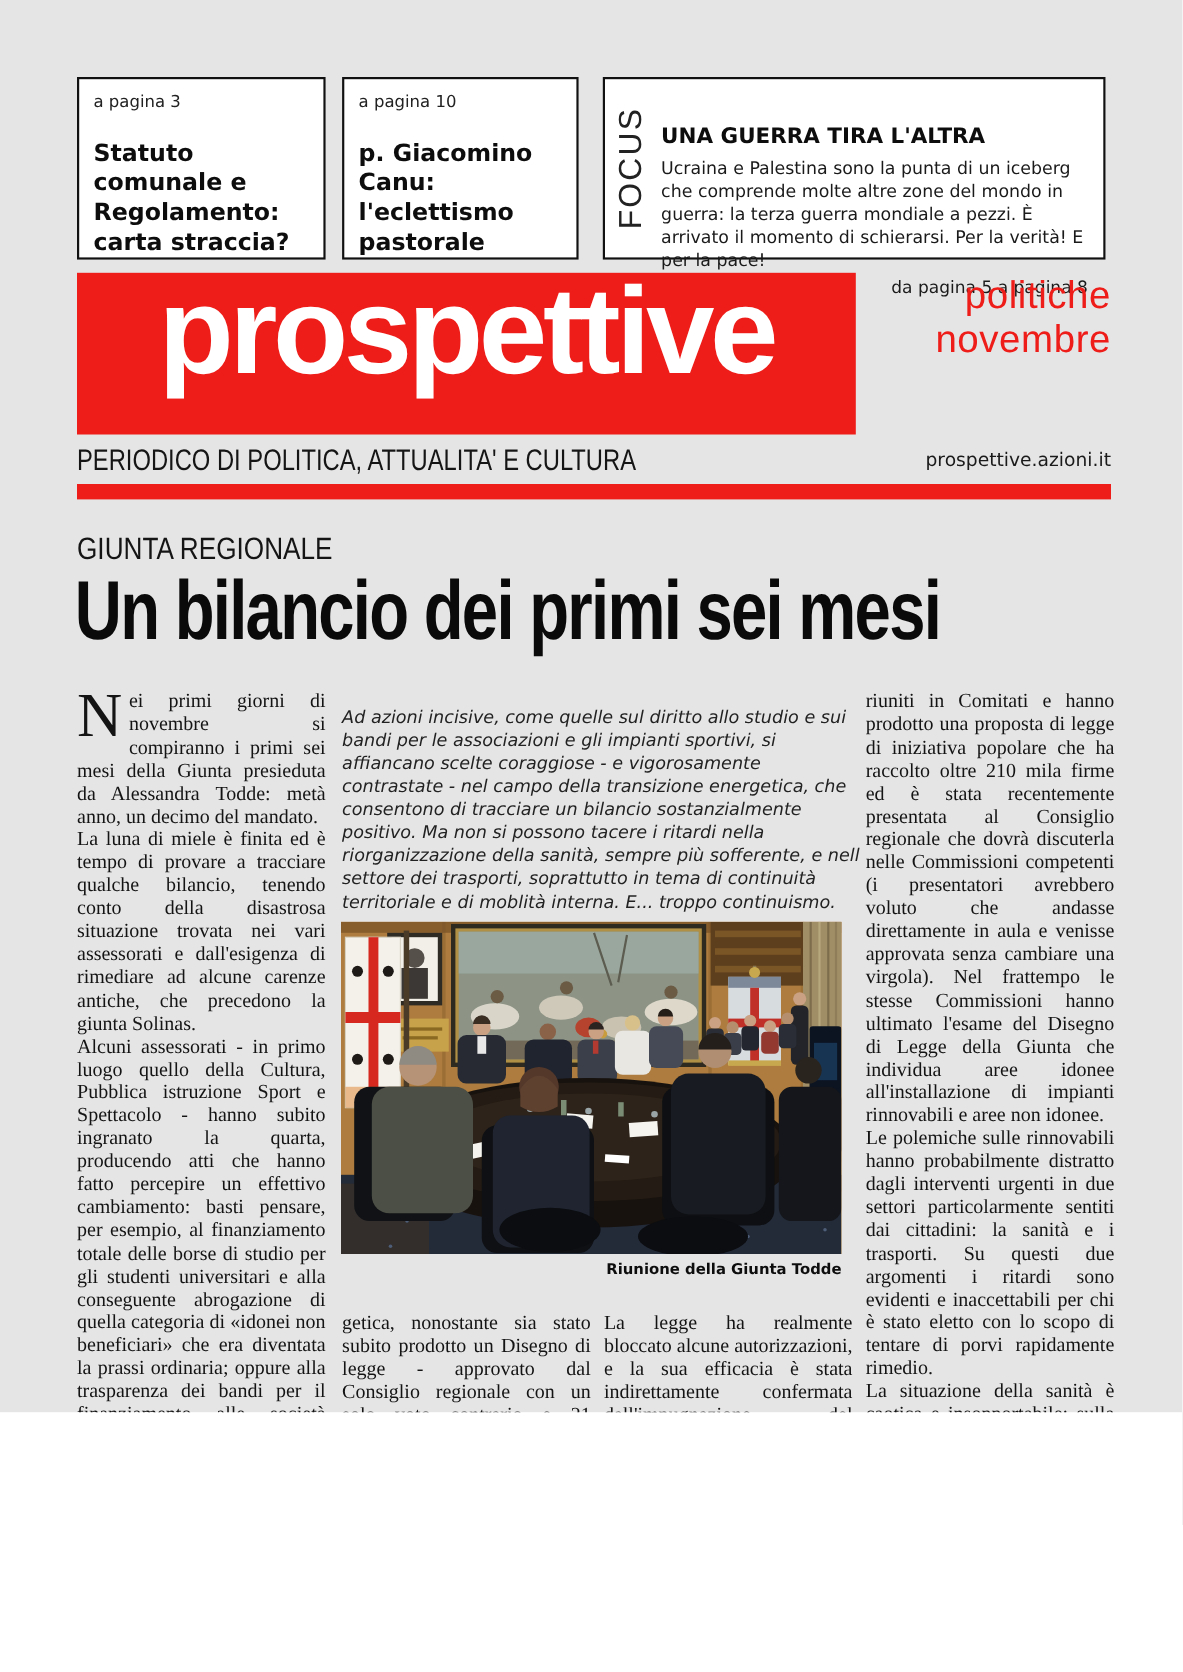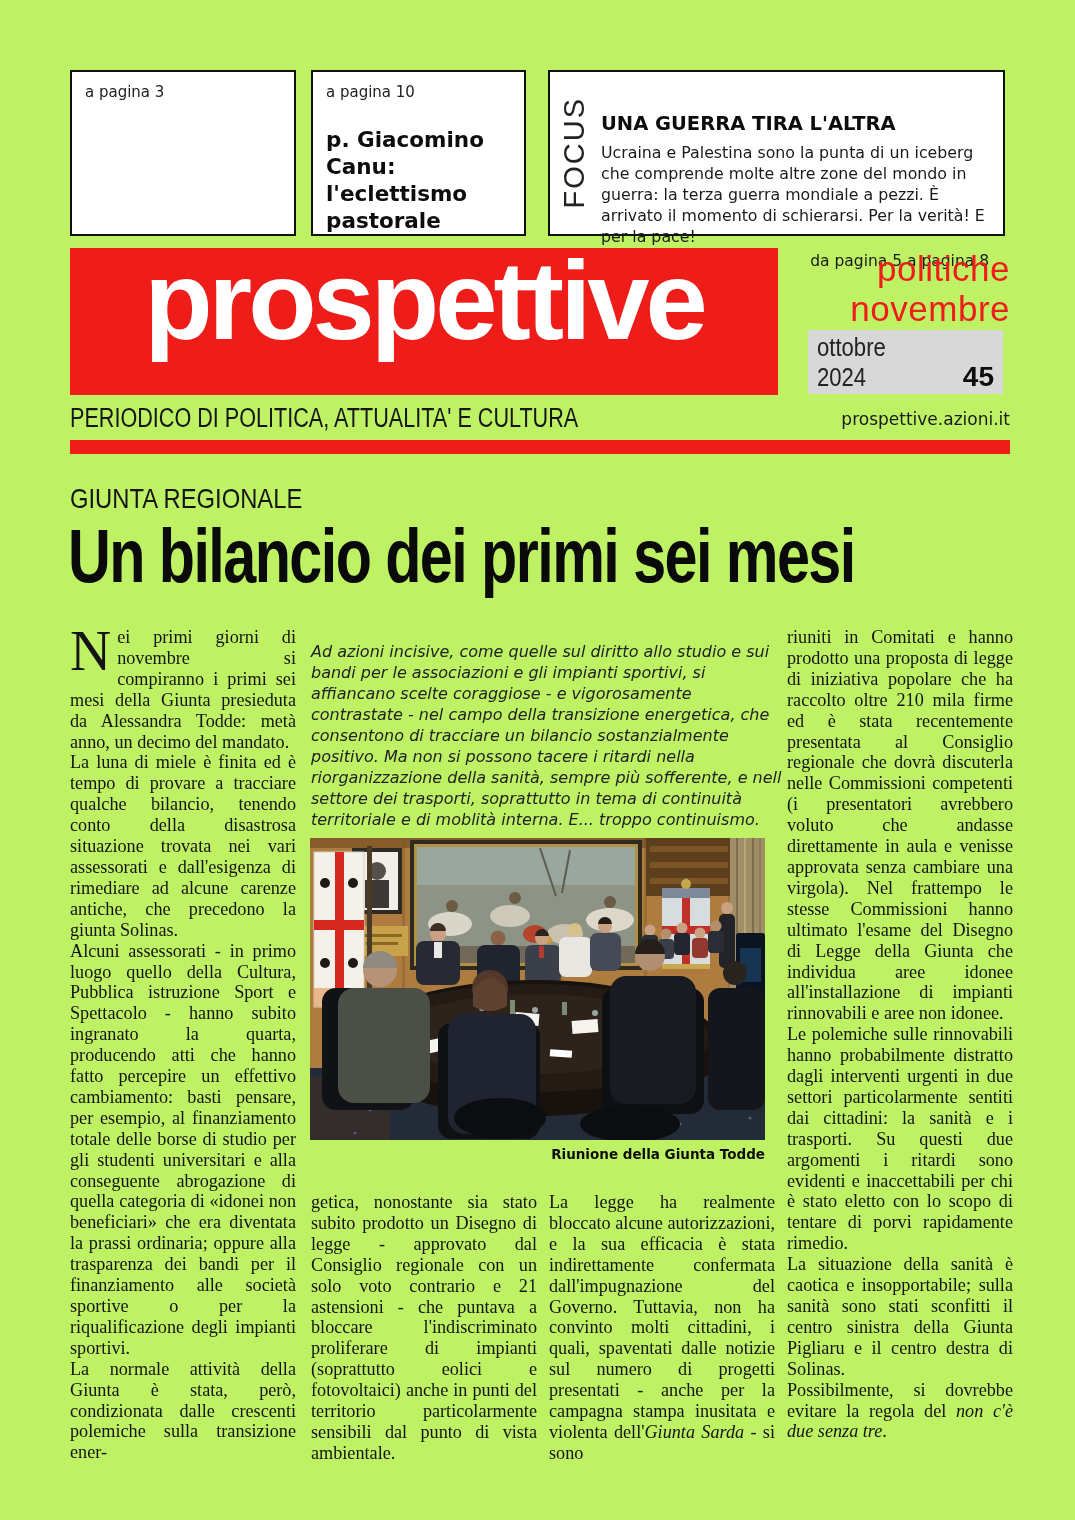--- a/index.html
+++ b/index.html
@@ -1,16 +1,16 @@
 <!DOCTYPE html>
 <html lang="it"><head>
 <meta charset="utf-8">
 <style>
   html,body{margin:0;padding:0;background:#ffffff;}
-  .page{position:relative;width:1075px;height:1520px;background:#bef264;overflow:hidden;
+  .page{position:relative;width:1075px;height:1284px;background:#e5e5e5;overflow:hidden;
         font-family:"Liberation Sans",sans-serif;color:#111;}
 
   
   .teaser{position:absolute;top:70px;height:166px;border:2px solid #111;
           box-sizing:border-box;padding:11px 13px;background:#fff;}
   .teaser.t1{left:70px;width:226px;}
   .teaser.t2{left:311px;width:215px;}
   .teaser .kicker{font-family:"DejaVu Sans",sans-serif;font-size:15px;color:#222;}
   .teaser .title{margin-top:25px;font-family:"DejaVu Sans",sans-serif;font-weight:bold;
                  font-size:21.5px;line-height:1.26;white-space:pre-line;color:#0d0d0d;}
@@ -71,20 +71,23 @@
   .caption{position:absolute;left:310px;top:1146px;width:455px;text-align:right;
            font-family:"DejaVu Sans",sans-serif;font-weight:bold;font-size:13.5px;color:#0d0d0d;}
 </style>
 </head>
 <body>
 
 <div class="page">
 
   <div class="teaser t1">
     <div class="kicker">a pagina 3</div>
+    <div class="title">Statuto comunale e
+Regolamento:
+carta straccia?</div>
   </div>
   <div class="teaser t2">
     <div class="kicker">a pagina 10</div>
     <div class="title">p. Giacomino
 Canu: l'eclettismo
 pastorale</div>
   </div>
 
   <div class="focus">
     <div class="focus-label">FOCUS</div>
@@ -94,29 +97,20 @@
       <div class="focus-pages">da pagina 5 a pagina 8</div>
     </div>
   </div>
 
   <div class="logo-box" id="logoBox" style="background: rgb(238, 29, 25);">
     <div class="logo">prospettive</div>
   </div>
   <div class="edition" id="editionTxt" style="color: rgb(238, 29, 25);">
     <div>politiche</div>
     <div>novembre</div>
-  </div>
-  <div class="issue-box" id="issueBox" style="background: rgb(216, 216, 216);">
-    <div class="issue-row">
-        <span class="cond m">ottobre</span>
-      </div>
-    <div class="issue-row">
-      <span class="cond m">2024</span>
-      <span class="num">45</span>
-    </div>
   </div>
   <div class="tagline">
     <span class="narrow80">PERIODICO DI POLITICA, ATTUALITA' E CULTURA</span>
   </div>
   <div class="website">prospettive.azioni.it</div>
   <div class="redbar" id="redBar" style="background: rgb(238, 29, 25);"></div>
 
   <div class="art-kicker">
     <span class="narrow85">GIUNTA REGIONALE</span>
   </div>

